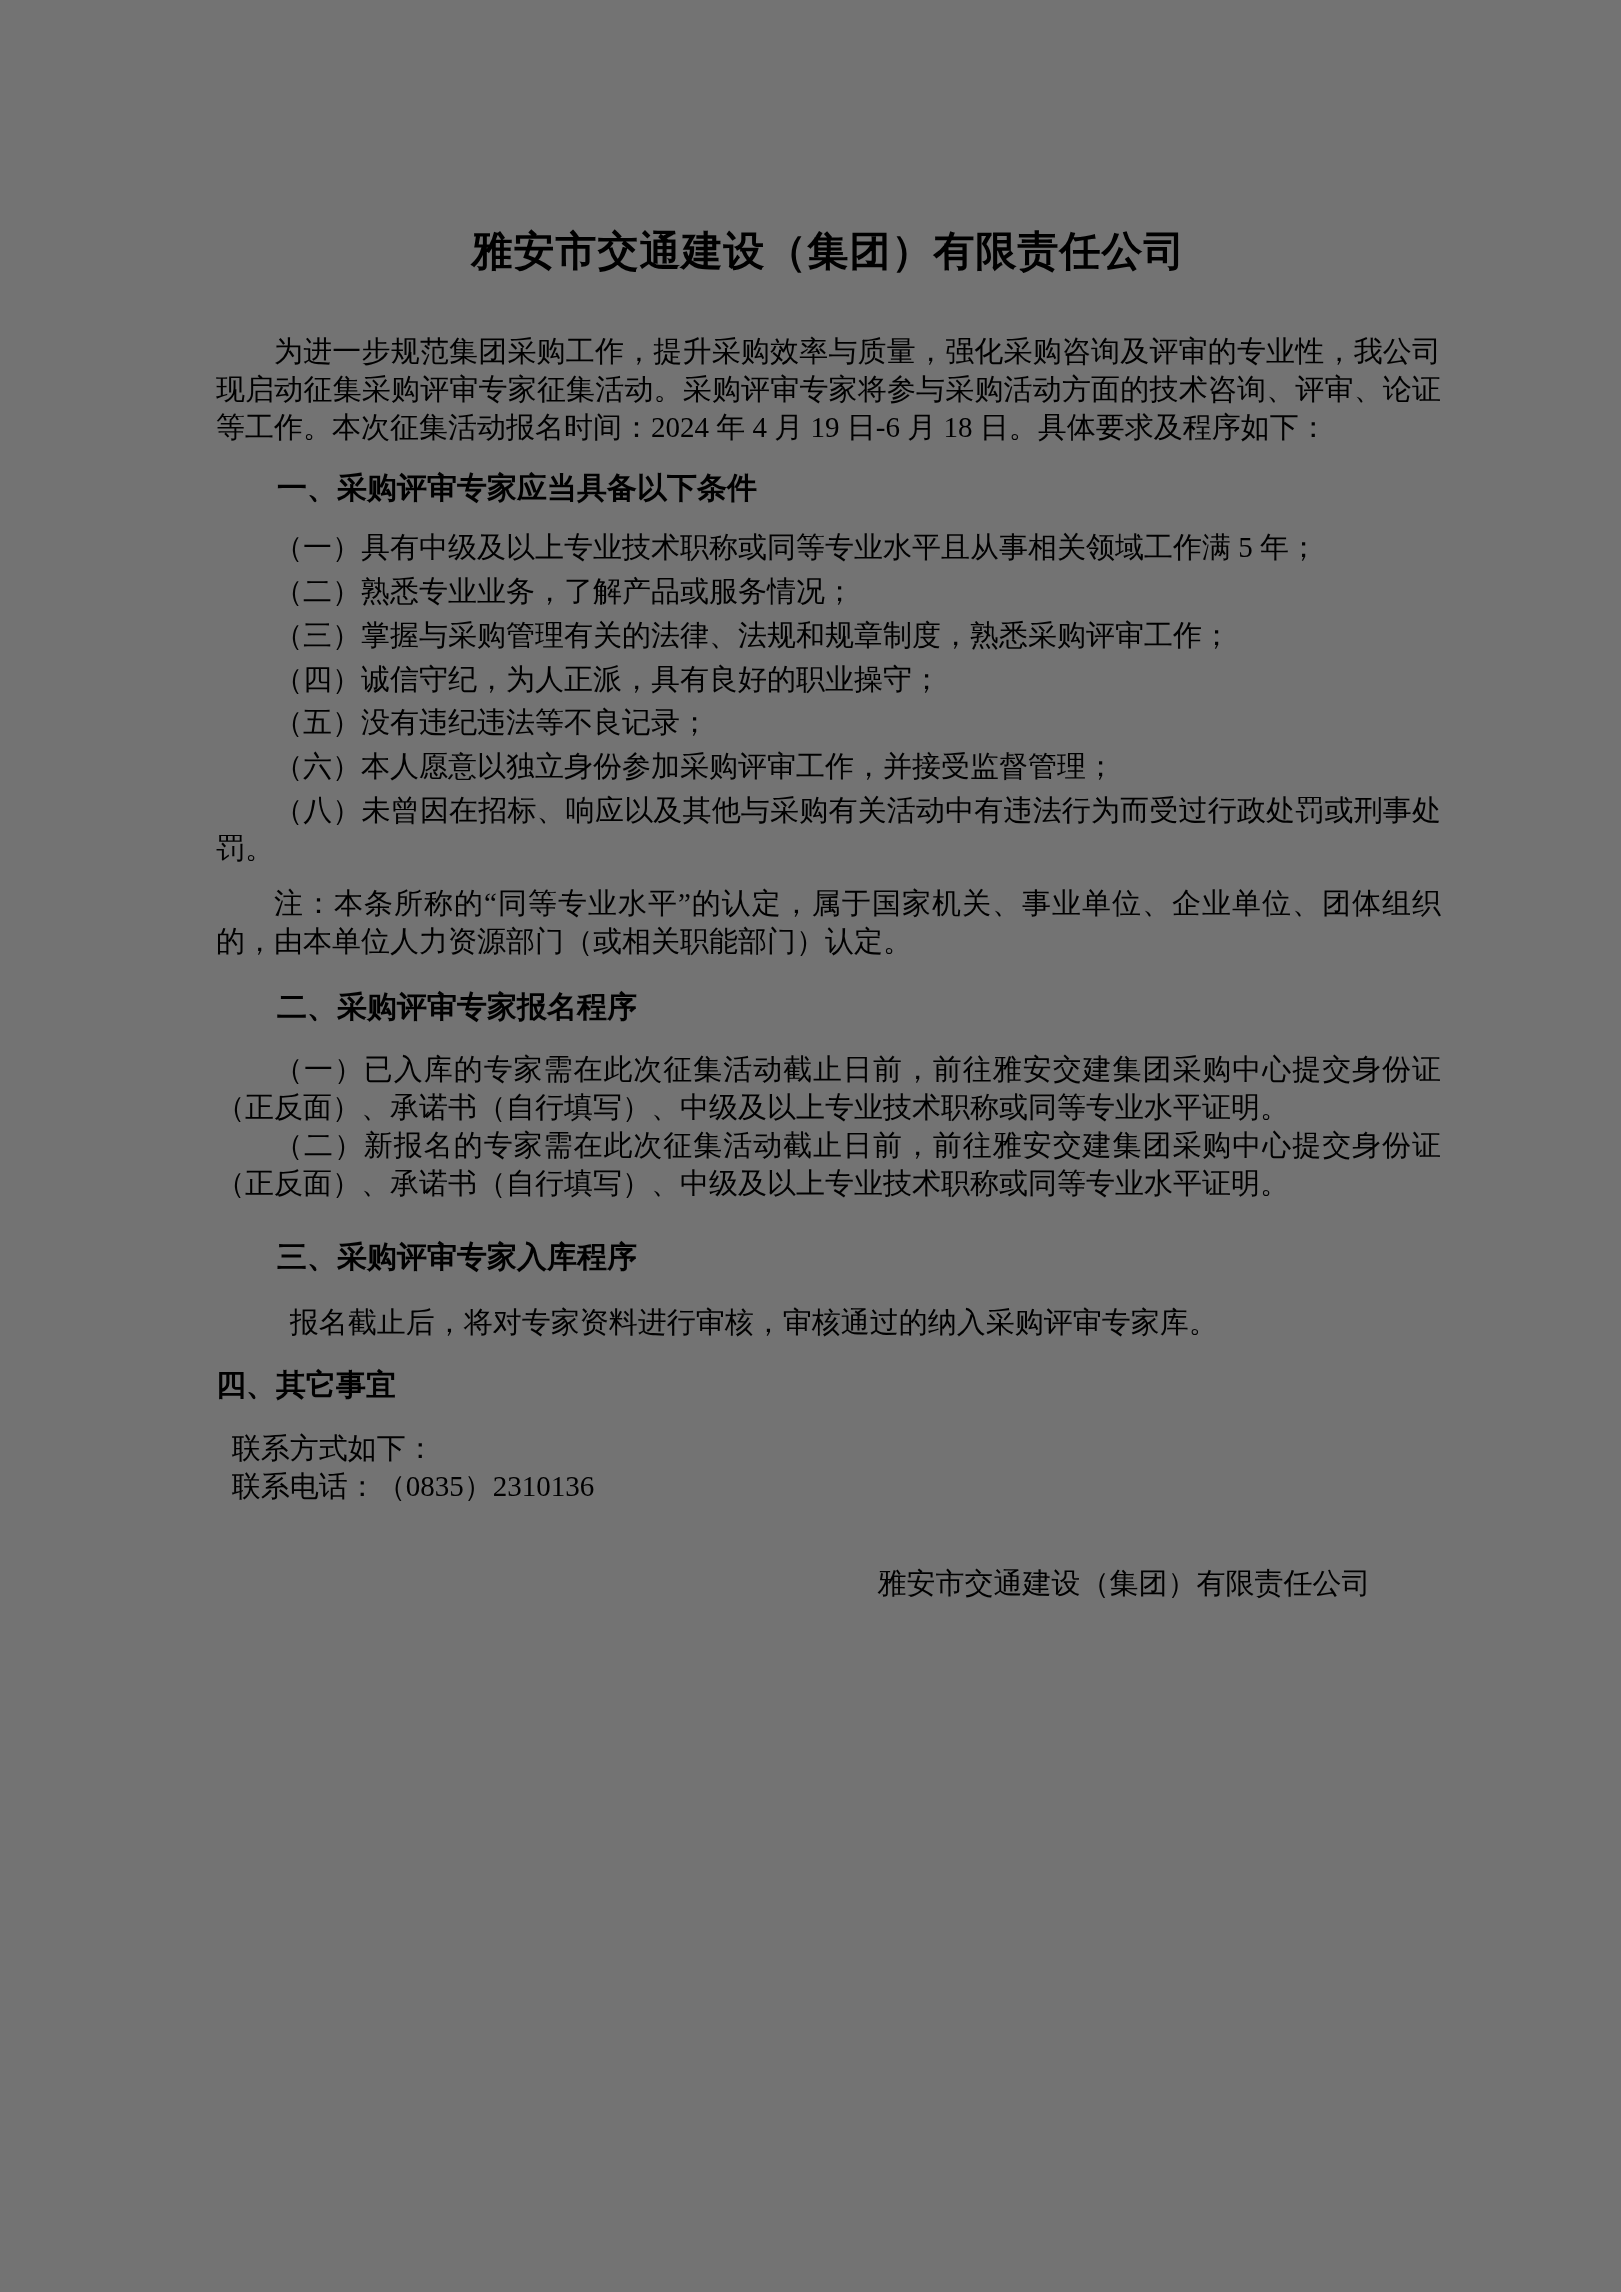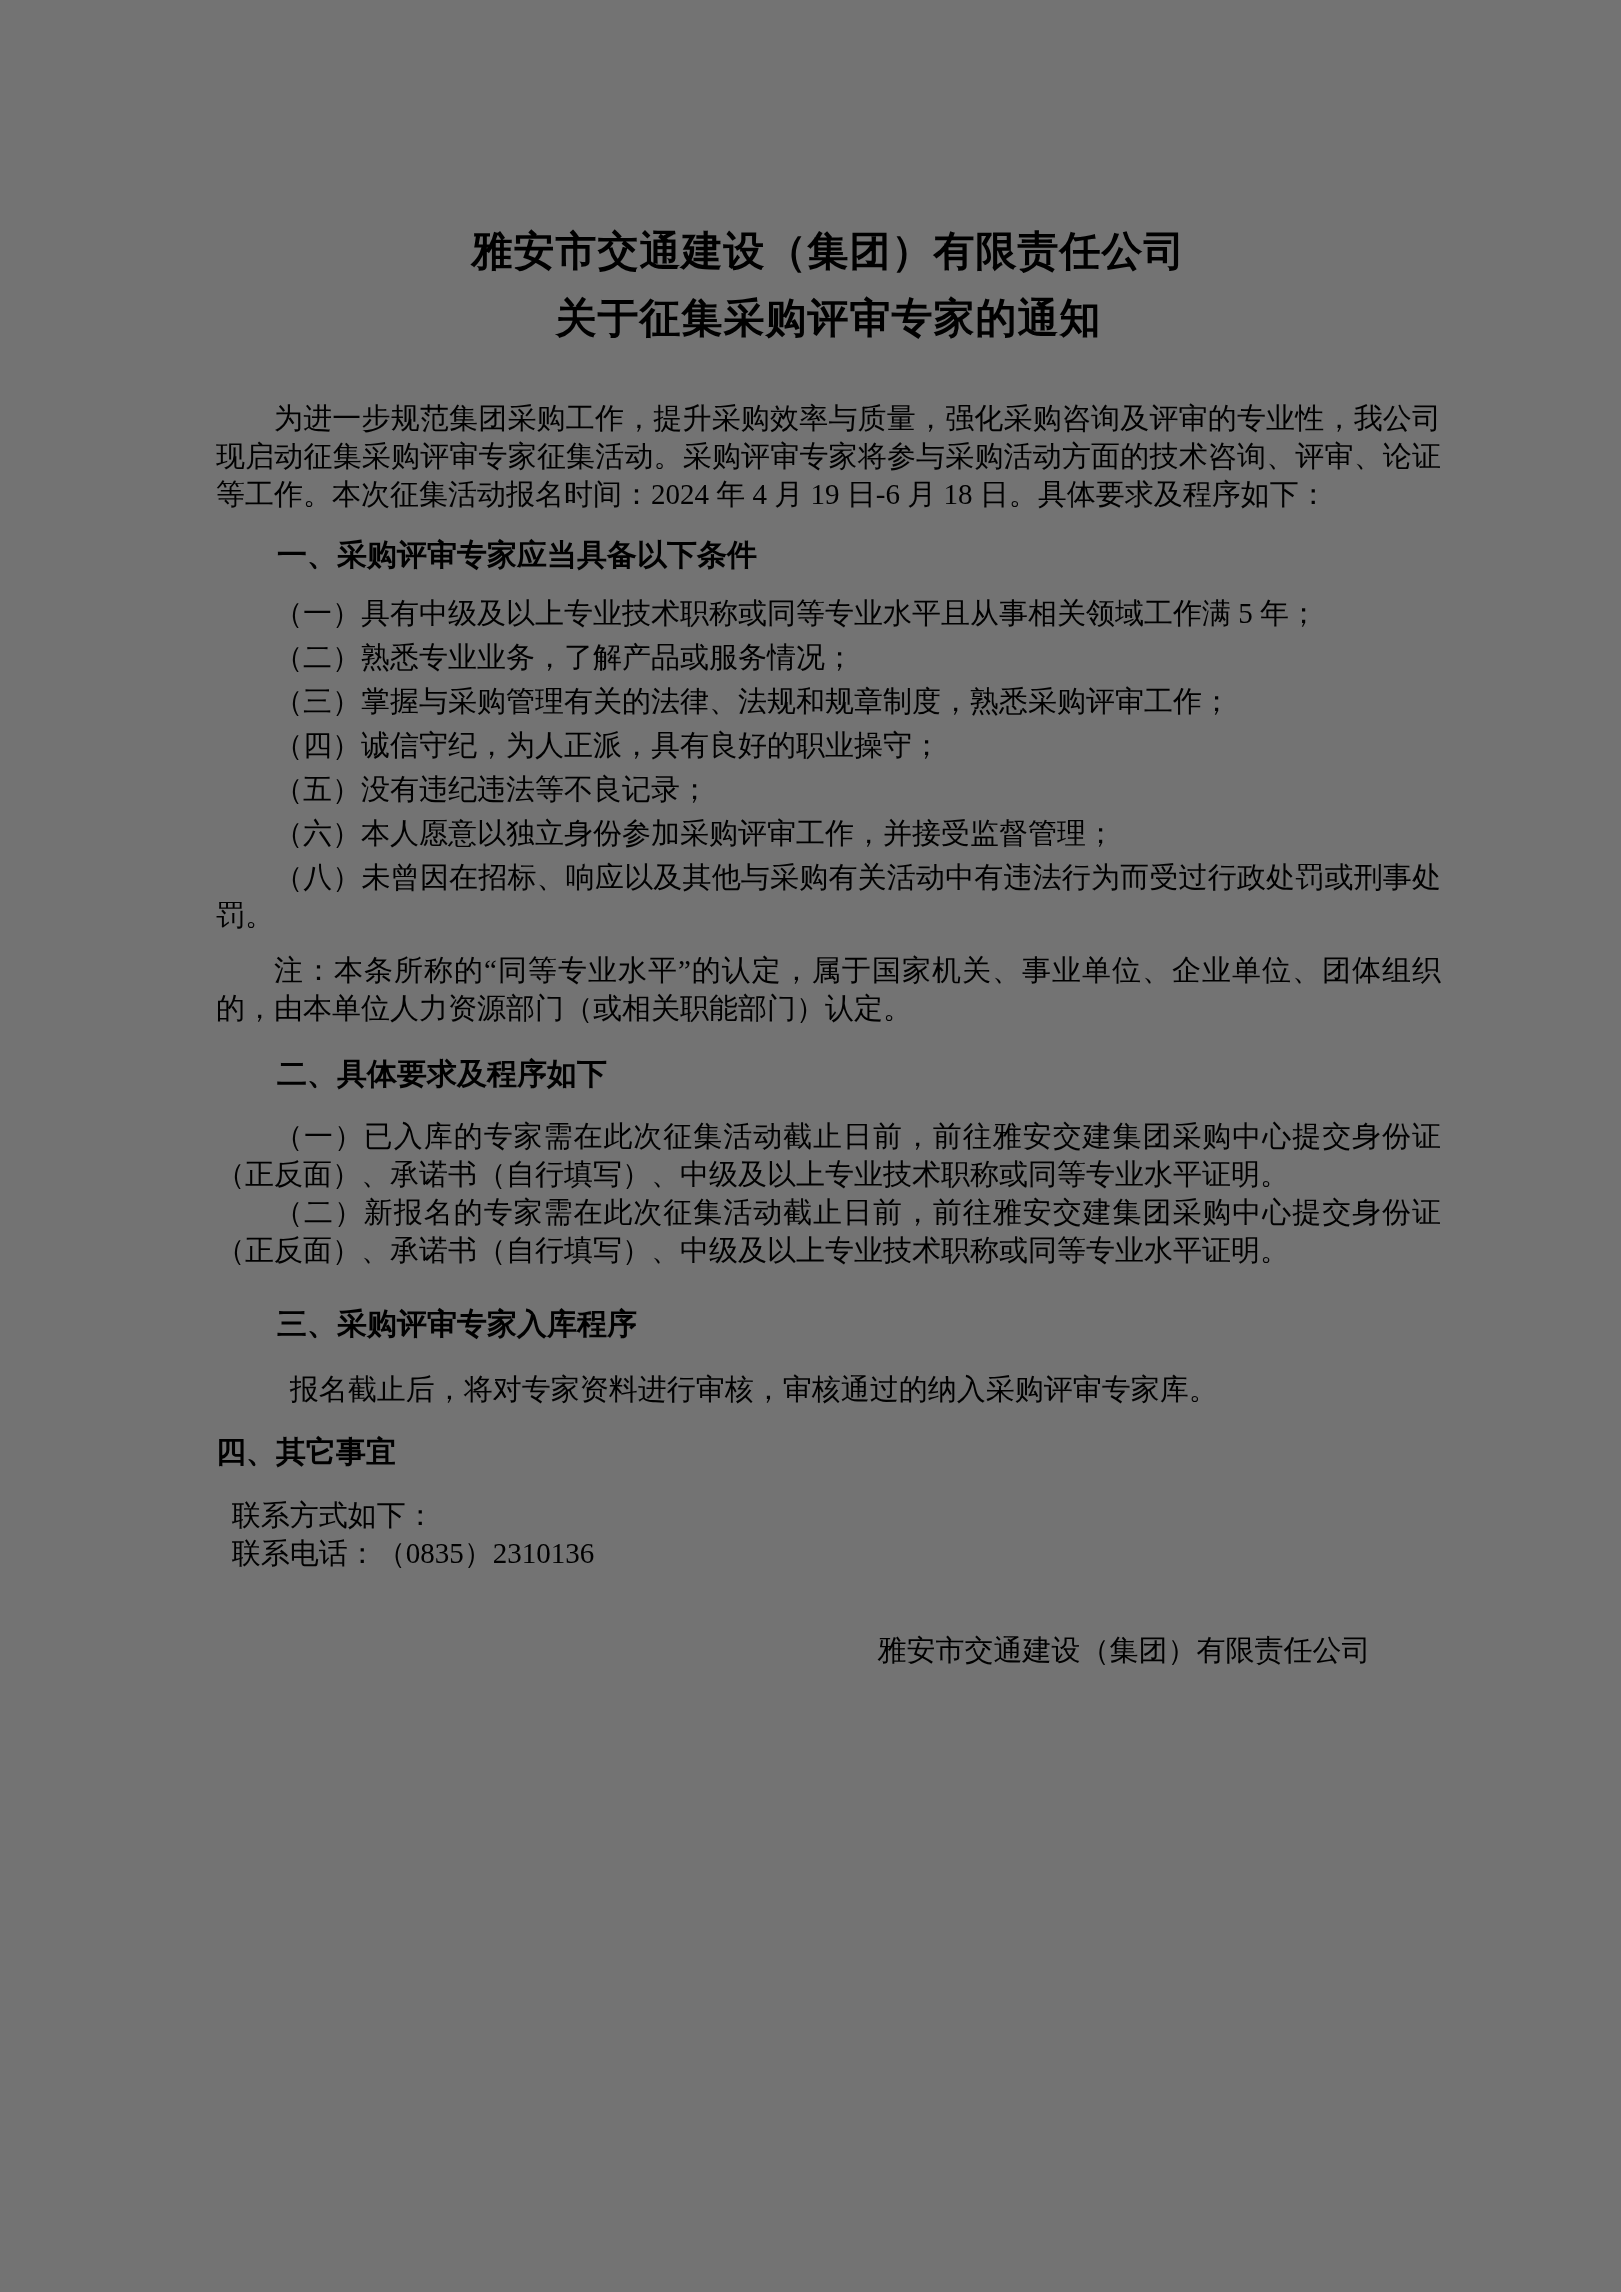--- a/index.html
+++ b/index.html
@@ -84,35 +84,34 @@
     text-align: center;
   }
 </style>
 </head>
 <body>
 
 <div class="page">
   <div class="content">
 
     <h1 class="title">雅安市交通建设（集团）有限责任公司</h1>
-    <h1 class="subtitle">关于征集采购评审专家的通知</h1>
 
     <p class="para intro">为进一步规范集团采购工作，提升采购效率与质量，强化采购咨询及评审的专业性，我公司现启动征集采购评审专家征集活动。采购评审专家将参与采购活动方面的技术咨询、评审、论证等工作。本次征集活动报名时间：2024 年 4 月 19 日-6 月 18 日。具体要求及程序如下：</p>
 
     <h2 class="heading indented h-sec1">一、采购评审专家应当具备以下条件</h2>
     <p class="para cond-item first">（一）具有中级及以上专业技术职称或同等专业水平且从事相关领域工作满 5 年；</p>
     <p class="para cond-item">（二）熟悉专业业务，了解产品或服务情况；</p>
     <p class="para cond-item">（三）掌握与采购管理有关的法律、法规和规章制度，熟悉采购评审工作；</p>
     <p class="para cond-item">（四）诚信守纪，为人正派，具有良好的职业操守；</p>
     <p class="para cond-item">（五）没有违纪违法等不良记录；</p>
     <p class="para cond-item">（六）本人愿意以独立身份参加采购评审工作，并接受监督管理；</p>
     <p class="para cond-item">（八）未曾因在招标、响应以及其他与采购有关活动中有违法行为而受过行政处罚或刑事处罚。</p>
     <p class="para note-para">注：本条所称的“同等专业水平”的认定，属于国家机关、事业单位、企业单位、团体组织的，由本单位人力资源部门（或相关职能部门）认定。</p>
 
-    <h2 class="heading indented h-sec2">二、具体要求及程序如下</h2>
+    <h2 class="heading indented h-sec2">二、采购评审专家报名程序</h2>
     <p class="para proc-item first">（一）已入库的专家需在此次征集活动截止日前，前往雅安交建集团采购中心提交身份证（正反面）、承诺书（自行填写）、中级及以上专业技术职称或同等专业水平证明。</p>
     <p class="para proc-item">（二）新报名的专家需在此次征集活动截止日前，前往雅安交建集团采购中心提交身份证（正反面）、承诺书（自行填写）、中级及以上专业技术职称或同等专业水平证明。</p>
 
     <h2 class="heading indented h-sec3">三、采购评审专家入库程序</h2>
     <p class="para storage-para">报名截止后，将对专家资料进行审核，审核通过的纳入采购评审专家库。</p>
 
     <h2 class="heading h-sec4">四、其它事宜</h2>
     <p class="para contact-line first">联系方式如下：</p>
     <p class="para contact-line">联系电话：（0835）2310136</p>
 

